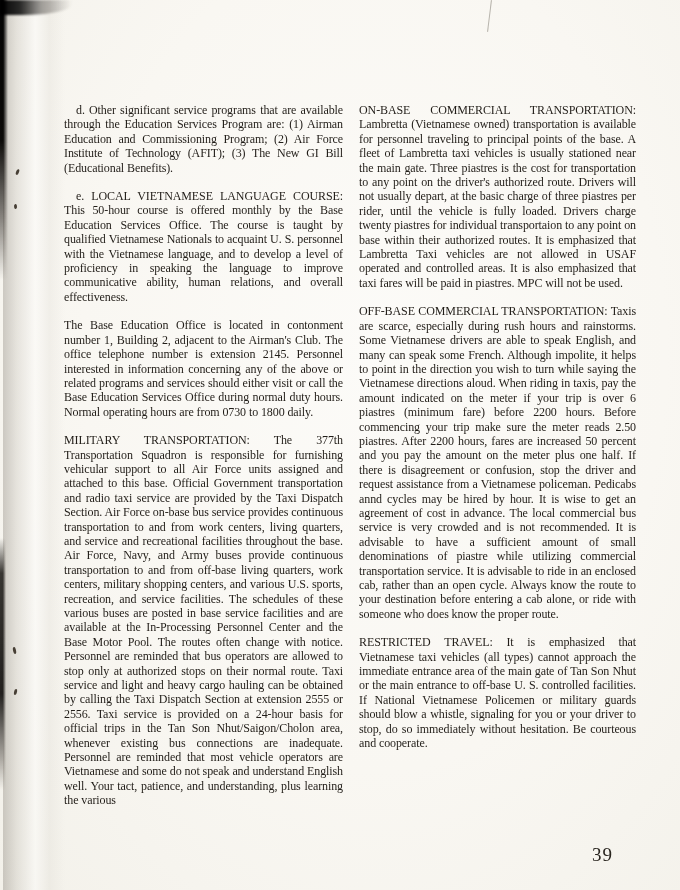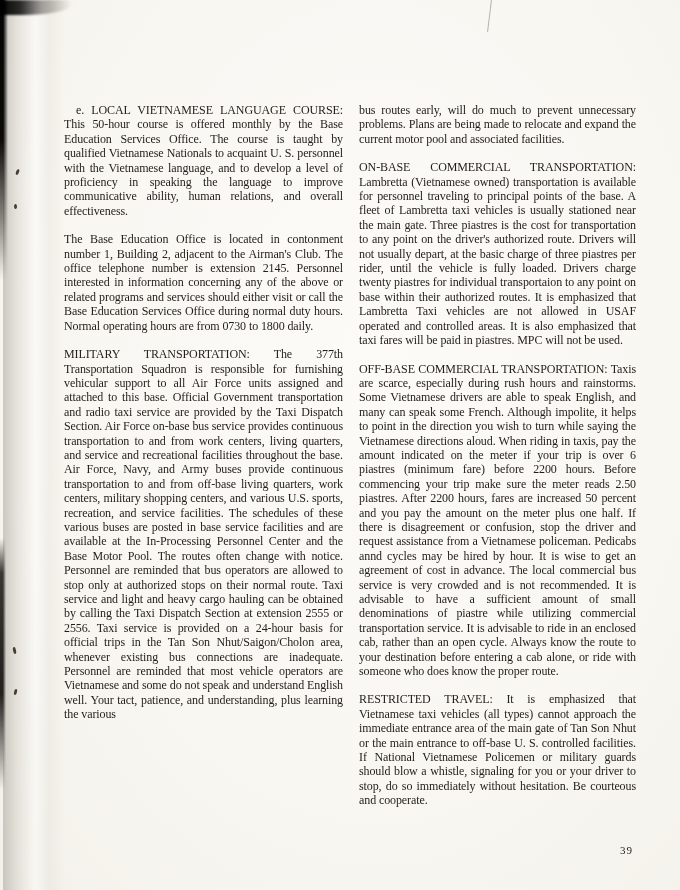--- a/index.html
+++ b/index.html
@@ -54,45 +54,45 @@
     position: absolute; top: 103px;
     font-size: 12px; line-height: 14.4px; letter-spacing: -0.1px;
     text-align: justify;
   }
   .col-left  { left: 64px;  width: 279px; }
   .col-right { left: 359px; width: 277px; }
   .para { margin: 0 0 14px 0; }
   .para.indent { text-indent: 12px; }
   .b { font-weight: 400; }
   .page-number {
-    position: absolute; left: 620px; top: 844px;
-    font-size: 11px; letter-spacing: 1px; color: #29251f;
+    position: absolute; left: 592px; top: 844px;
+    font-size: 19px; letter-spacing: 1px; color: #29251f;
   }
 </style>
 </head>
 <body>
 
 <div class="page">
   <div class="gutter-shadow"></div>
   <div class="edge-strip-top"></div>
   <div class="edge-strip-bottom"></div>
   <div class="corner-blob"></div>
   <div class="scratch"></div>
   <div class="speck s1"></div>
   <div class="speck s2"></div>
   <div class="speck s3"></div>
   <div class="speck s4"></div>
 
   <div class="col col-left">
+      <p class="para indent"><span>d.  Other significant service programs that are available through the Education Services Program are: (1) Airman Education and Commissioning Program; (2) Air Force Institute of Technology (AFIT); (3) The New GI Bill (Educational Benefits).</span></p>
       <p class="para indent"><span>e. </span><span class="b">LOCAL VIETNAMESE LANGUAGE COURSE:</span><span>  This 50-hour course is offered monthly by the Base Education Services Office.  The course is taught by qualified Vietnamese Nationals to acquaint U. S. personnel with the Vietnamese language, and to develop a level of proficiency in speaking the language to improve communicative ability, human relations, and overall effectiveness.</span></p>
       <p class="para"><span>The Base Education Office is located in contonment number 1, Building 2, adjacent to the Airman's Club. The office telephone number is extension 2145.  Personnel interested in information concerning any of the above or related programs and services should either visit or call the Base Education Services Office during normal duty hours.  Normal operating hours are from 0730 to 1800 daily.</span></p>
       <p class="para"><span class="b">MILITARY TRANSPORTATION:</span><span>  The 377th Transportation Squadron is responsible for furnishing vehicular support to all Air Force units assigned and attached to this base.  Official Government transportation and radio taxi service are provided by the Taxi Dispatch Section.  Air Force on-base bus service provides continuous transportation to and from work centers, living quarters, and service and recreational facilities throughout the base.  Air Force, Navy, and Army buses provide continuous transportation to and from off-base living quarters, work centers, military shopping centers, and various U.S. sports, recreation, and service facilities.  The schedules of these various buses are posted in base service facilities and are available at the In-Processing Personnel Center and the Base Motor Pool.  The routes often change with notice. Personnel are reminded that bus operators are allowed to stop only at </span><span class="b">authorized stops</span><span> on their normal </span><span class="b">route.</span><span>  Taxi service and light and heavy cargo hauling can be obtained by calling the Taxi Dispatch Section at extension 2555 or 2556.  Taxi service is provided on a 24-hour basis for </span><span class="b">official</span><span> trips in the Tan Son Nhut/Saigon/Cholon area, whenever existing bus connections are inadequate.  Personnel are reminded that most vehicle operators are Vietnamese and some do not speak and understand English well.  Your tact, patience, and understanding, plus learning the various</span></p>
     </div>
 
   <div class="col col-right">
-      <p class="para"><span>bus routes early, will do much to prevent unnecessary problems.  Plans are being made to relocate and expand the current motor pool and associated facilities.</span></p>
       <p class="para"><span class="b">ON-BASE COMMERCIAL TRANSPORTATION:</span><span> Lambretta (Vietnamese owned) transportation is available for personnel traveling to principal points of the base.  A fleet of Lambretta taxi vehicles is usually stationed near the main gate.  Three piastres is the cost for transportation to </span><span class="b">any point</span><span> on the driver's authorized route.  Drivers will not usually depart, at the basic charge of three piastres per rider, until the vehicle is </span><span class="b">fully</span><span> loaded.  Drivers charge twenty piastres for individual transportaion to any point on base within their authorized routes.  It is emphasized that Lambretta Taxi vehicles are not allowed in USAF operated and controlled areas.  It is also emphasized that </span><span class="b">taxi fares will be paid in piastres.</span><span>  MPC will not be used.</span></p>
       <p class="para"><span class="b">OFF-BASE COMMERCIAL TRANSPORTATION:</span><span> Taxis are scarce,  especially during rush hours and rainstorms.  Some Vietnamese drivers are able to speak English, and many can speak some French.  Although impolite, it helps to point in the direction you wish to turn while saying the Vietnamese directions aloud. When riding in taxis, pay the amount indicated on the meter if your trip is over 6 piastres (minimum fare) before 2200 hours.  Before commencing your trip make sure the meter reads 2.50 piastres. After 2200 hours, fares are increased 50 percent and you pay the amount on the meter plus one half.  If there is disagreement or confusion, stop the driver and request assistance from a Vietnamese policeman. Pedicabs annd cycles may be hired by hour.  It is wise to get an agreement of cost in advance.  The local commercial bus service is very crowded and is not recommended.  It is advisable to have a sufficient amount of small denominations of piastre while utilizing commercial transportation service.  It is advisable to ride in an enclosed cab, rather than an open cycle.  </span><span class="b">Always know</span><span> the </span><span class="b">route</span><span> to your destination before entering a cab alone, or </span><span class="b">ride with someone who does know</span><span> the proper route.</span></p>
       <p class="para"><span class="b">RESTRICTED TRAVEL:</span><span>  It is emphasized that Vietnamese taxi vehicles (all types) cannot approach the immediate entrance area of the main gate of Tan Son Nhut or the main entrance to off-base U. S. controlled facilities.  If National Vietnamese Policemen or military guards should blow a whistle, signaling for you or your driver to stop, do so immediately without hesitation. Be courteous and cooperate.</span></p>
     </div>
 
   <div class="page-number">39</div>
 </div>
 
 </body></html>

